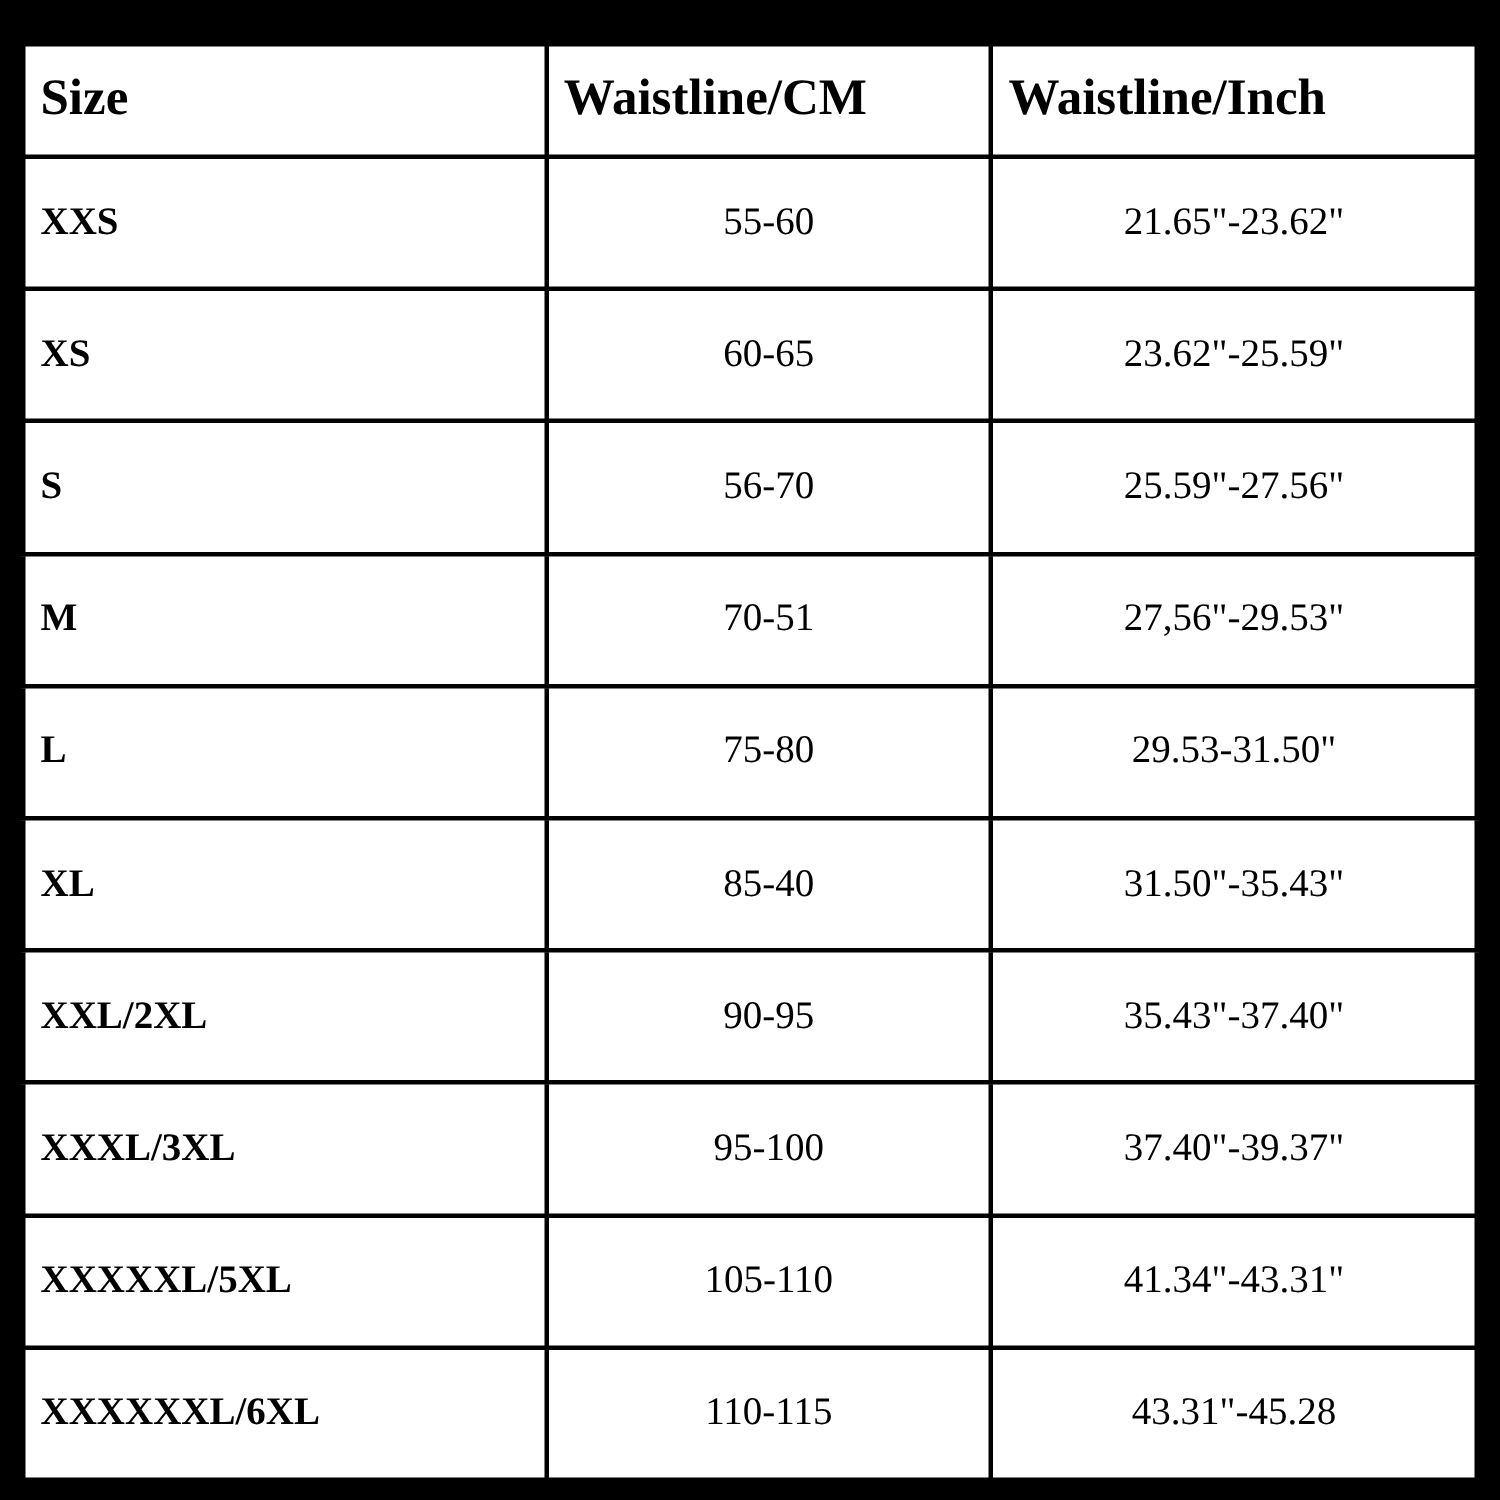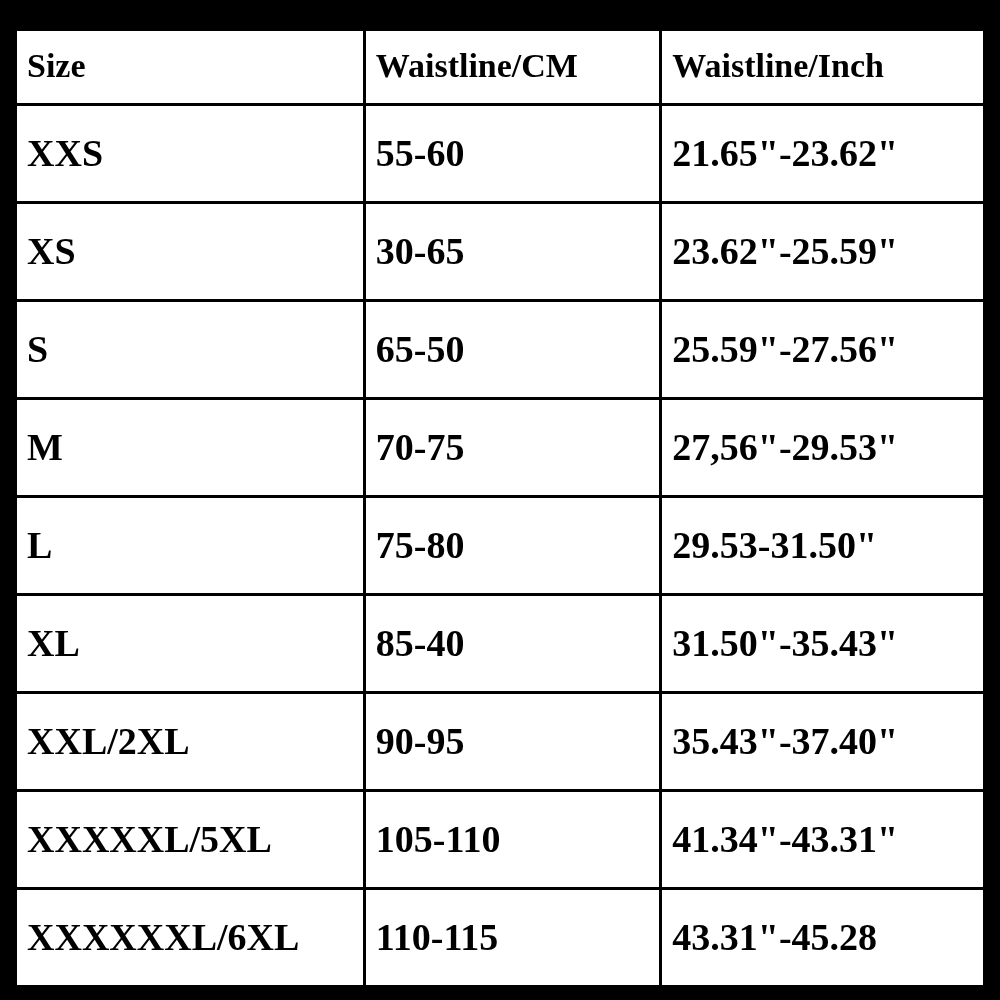--- a/index.html
+++ b/index.html
@@ -51,29 +51,30 @@
     white-space: nowrap;
     overflow: hidden;
   }
   table.size-table thead th {
     font-weight: bold;
     font-size: 34px;
     line-height: 1.0;
     height: 66px;
   }
   table.size-table tbody td {
-    font-size: 38px;
+    font-size: 26px;
     line-height: 1.0;
     height: 78px;
   }
   table.size-table tbody td.size-cell {
     font-weight: bold;
   }
   table.size-table tbody td.val-cell {
-    font-weight: bold;
+    font-weight: normal;
+    text-align: center;
   }
   
   .corner-mark {
     position: absolute;
     left: 14px;
     width: 9px;
     height: 11px;
     background: #2e6b3a;
     clip-path: polygon(0 0, 100% 0, 0 100%);
   }
@@ -103,49 +104,54 @@
         </tr>
       </thead>
       <tbody>
         <tr>
           <td class="size-cell">XXS</td>
           <td class="val-cell">55-60</td>
           <td class="val-cell">21.65"-23.62"</td>
         </tr>
         <tr>
           <td class="size-cell">XS</td>
-          <td class="val-cell">30-65</td>
+          <td class="val-cell">60-65</td>
           <td class="val-cell">23.62"-25.59"</td>
         </tr>
         <tr>
           <td class="size-cell">S</td>
-          <td class="val-cell">65-50</td>
+          <td class="val-cell">56-70</td>
           <td class="val-cell">25.59"-27.56"</td>
         </tr>
         <tr>
           <td class="size-cell">M</td>
-          <td class="val-cell">70-75</td>
+          <td class="val-cell">70-51</td>
           <td class="val-cell">27,56"-29.53"</td>
         </tr>
         <tr>
           <td class="size-cell">L</td>
           <td class="val-cell">75-80</td>
           <td class="val-cell">29.53-31.50"</td>
         </tr>
         <tr>
           <td class="size-cell">XL</td>
           <td class="val-cell">85-40</td>
           <td class="val-cell">31.50"-35.43"</td>
         </tr>
         <tr>
           <td class="size-cell">XXL/2XL</td>
           <td class="val-cell">90-95</td>
           <td class="val-cell">35.43"-37.40"</td>
         </tr>
         <tr>
+          <td class="size-cell">XXXL/3XL</td>
+          <td class="val-cell">95-100</td>
+          <td class="val-cell">37.40"-39.37"</td>
+        </tr>
+        <tr>
           <td class="size-cell">XXXXXL/5XL</td>
           <td class="val-cell">105-110</td>
           <td class="val-cell">41.34"-43.31"</td>
         </tr>
         <tr>
           <td class="size-cell">XXXXXXL/6XL</td>
           <td class="val-cell">110-115</td>
           <td class="val-cell">43.31"-45.28</td>
         </tr>
       </tbody>

